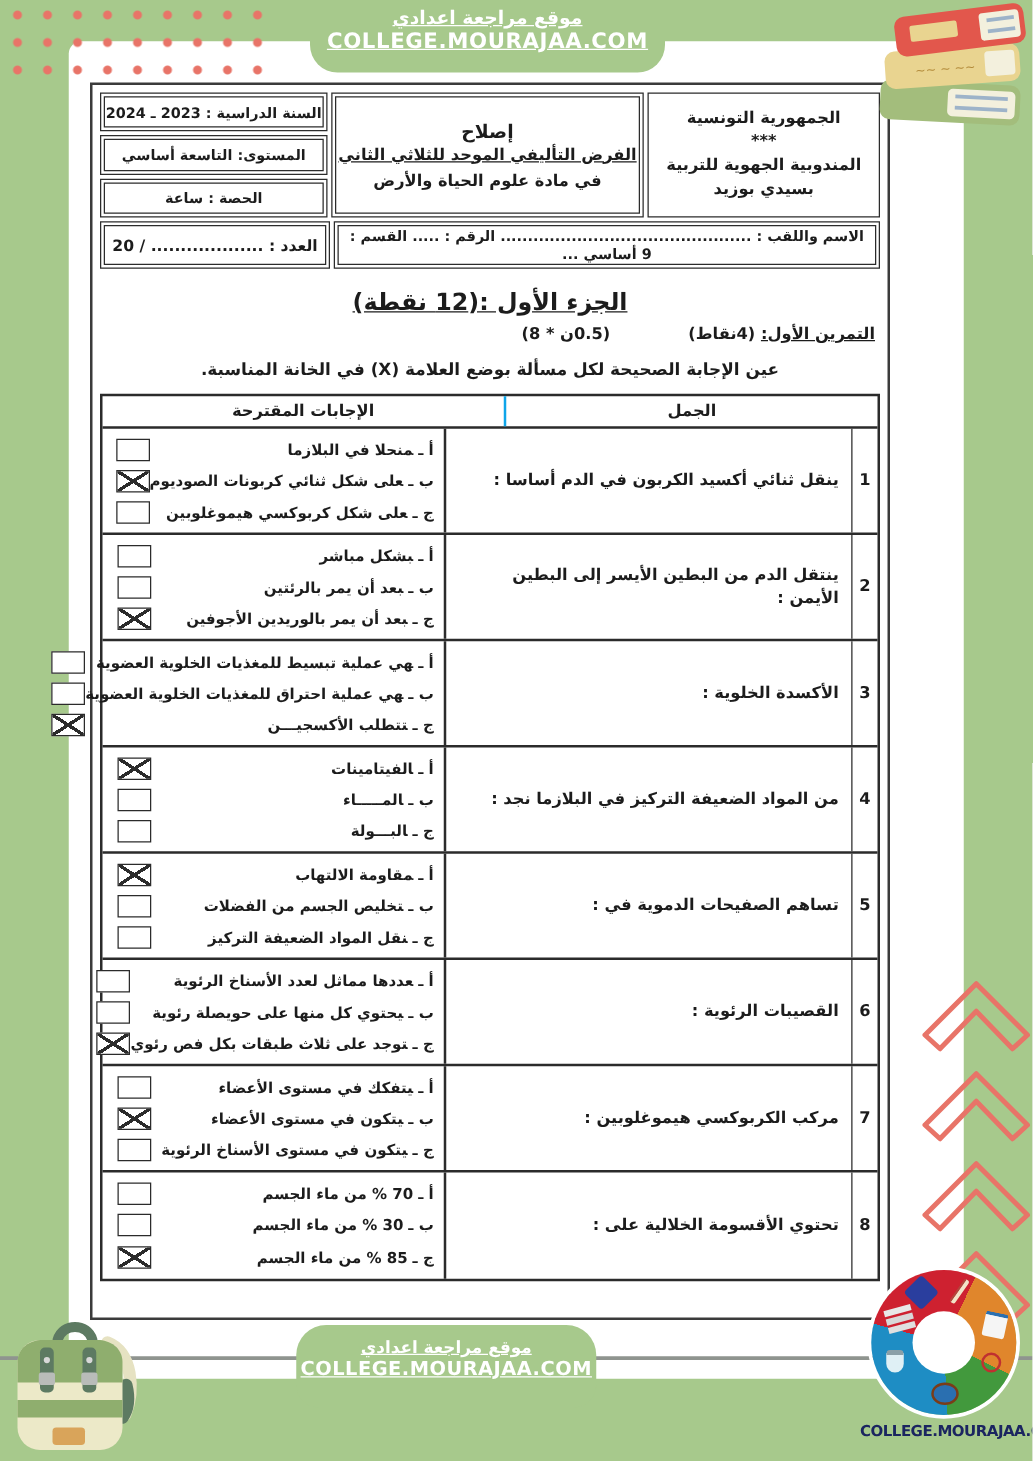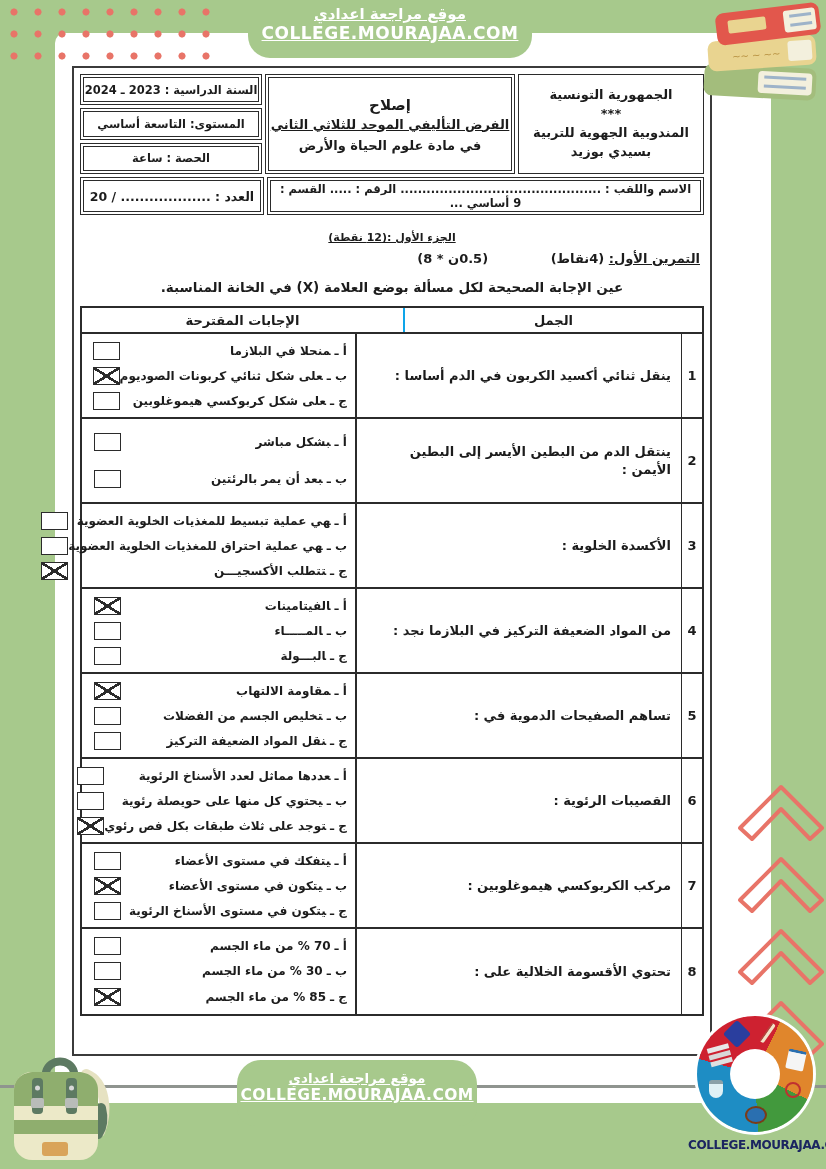--- a/index.html
+++ b/index.html
@@ -67,21 +67,21 @@
   .rep { display:flex; flex-direction:column; justify-content:center; font-size:13px; font-weight:bold; line-height:1.45; }
   .subj { display:flex; flex-direction:column; justify-content:center; font-weight:bold; }
   .subj .s1 { font-size:15px; }
   .subj .s2 { font-size:13px; text-decoration:underline; margin-top:3px; }
   .subj .s3 { font-size:13px; margin-top:6px; }
   .leftcol { display:flex; flex-direction:column; gap:3px; }
   .leftcol .box { flex:1; display:flex; align-items:center; justify-content:center; font-size:11.5px; font-weight:bold; }
   .hdr-bot { display:grid; grid-template-columns:437px 1fr; gap:3px; height:38px; margin-top:3px; }
   .hdr-bot .box { display:flex; align-items:center; font-size:11.5px; font-weight:bold; padding:0 8px; }
   .hdr-bot .score { justify-content:center; font-size:12.5px; }
-  .part-title { text-align:center; font-size:11px; font-weight:bold; text-decoration:underline; margin-top:16px; }
+  .part-title { text-align:center; font-size:19px; font-weight:bold; text-decoration:underline; margin-top:16px; }
   .exo-line { margin-top:7px; font-size:13px; font-weight:bold; padding-right:4px; }
   .exo-line .u { text-decoration:underline; }
   .exo-line .detail { margin-right:58px; }
   .instruction { text-align:center; font-size:13.5px; font-weight:bold; margin-top:13px; }
   
   .mcq { margin-top:11px; border:2.5px solid #2b2b2b; }
   .mhead { display:grid; grid-template-columns:347px 1fr; border-bottom:2px solid #2b2b2b; height:26px; }
   .mhead div { display:flex; align-items:center; justify-content:center; font-size:13px; font-weight:bold;margin-left:48px; }
   .mhead .h-q { border-left:2px solid #0ea5e9; }
   .mrow { display:grid; grid-template-columns:21px 326px 1fr; min-height:85px; border-bottom:2px solid #2b2b2b; }
@@ -168,20 +168,24 @@
     <div class="c-q">ينتقل الدم من البطين الأيسر إلى البطين الأيمن :</div>
     <div class="c-a">
       <div class="answer">
         <span class="ans-t"><span class="ans-label">أ ـ</span><span>بشكل مباشر</span></span>
         <span class="cb"></span>
       </div>
       <div class="answer">
         <span class="ans-t"><span class="ans-label">ب ـ</span><span>بعد أن يمر بالرئتين</span></span>
         <span class="cb"></span>
       </div>
+      <div class="answer">
+        <span class="ans-t"><span class="ans-label">ج ـ</span><span>بعد أن يمر بالوريدين الأجوفين</span></span>
+        <span class="cb checked"></span>
+      </div>
     </div>
   </div>
 
   <div class="mrow">
     <div class="c-num">3</div>
     <div class="c-q">الأكسدة الخلوية :</div>
     <div class="c-a">
       <div class="answer">
         <span class="ans-t"><span class="ans-label">أ ـ</span><span>هي عملية تبسيط للمغذيات الخلوية العضوية</span></span>
         <span class="cb"></span>

